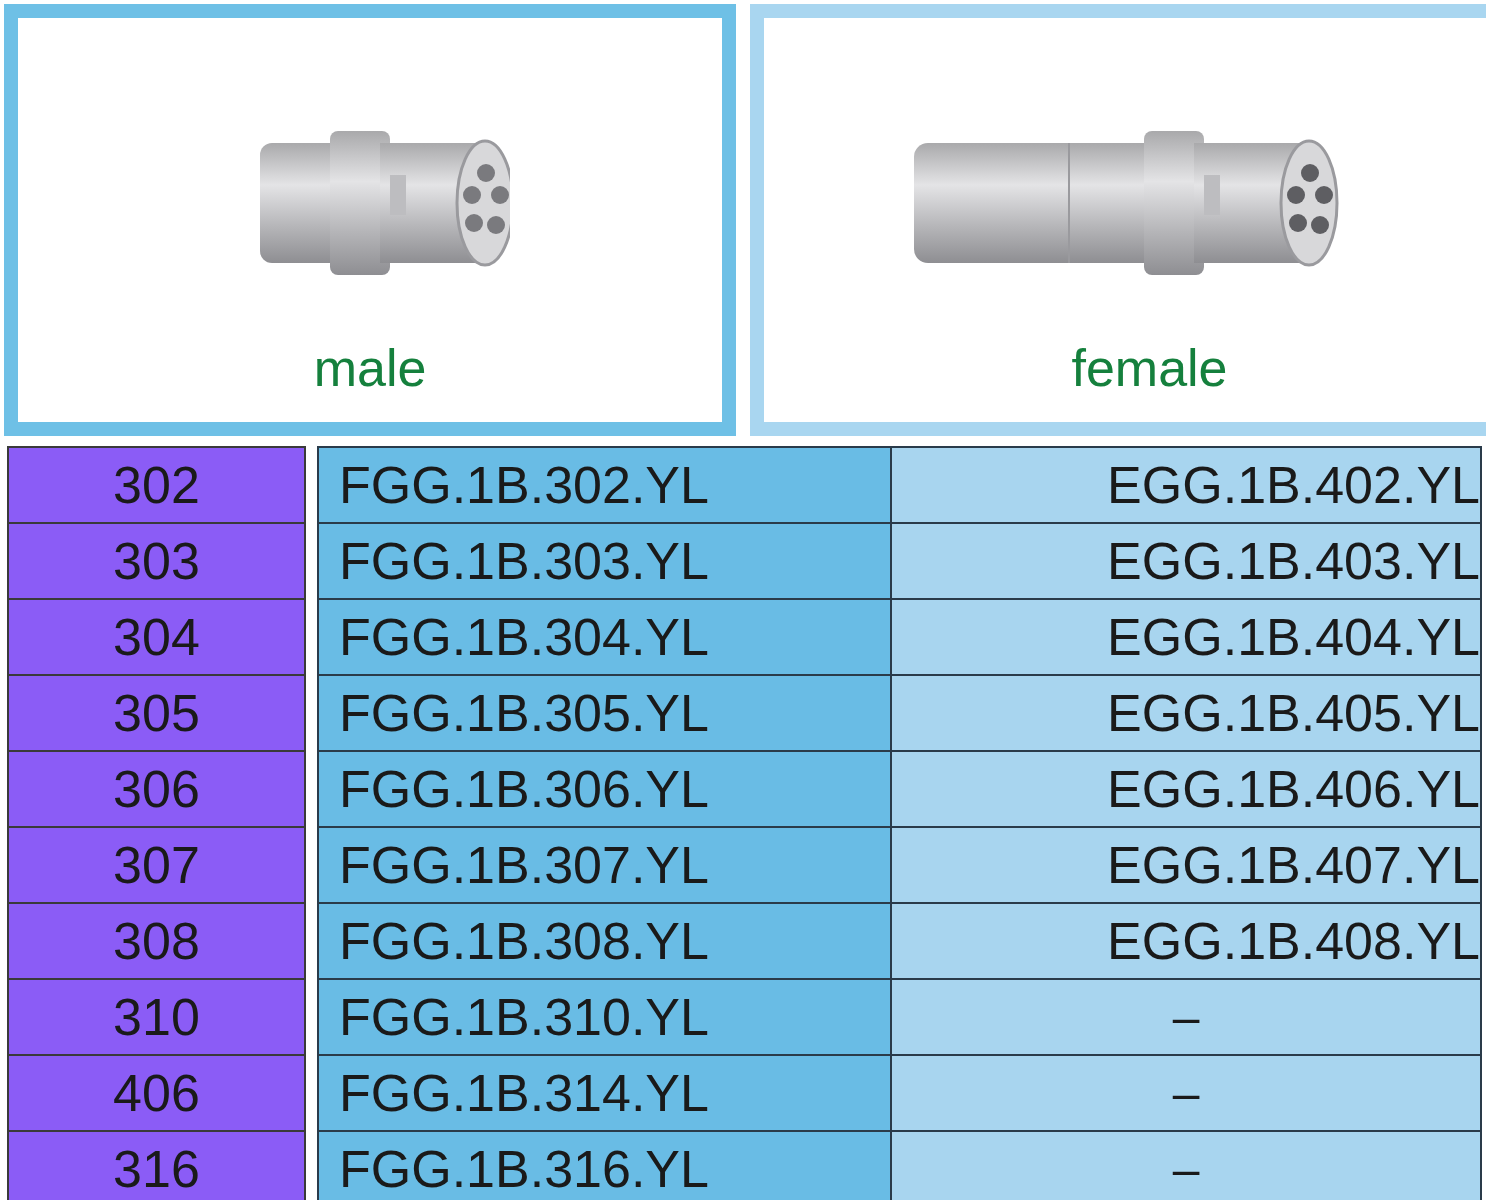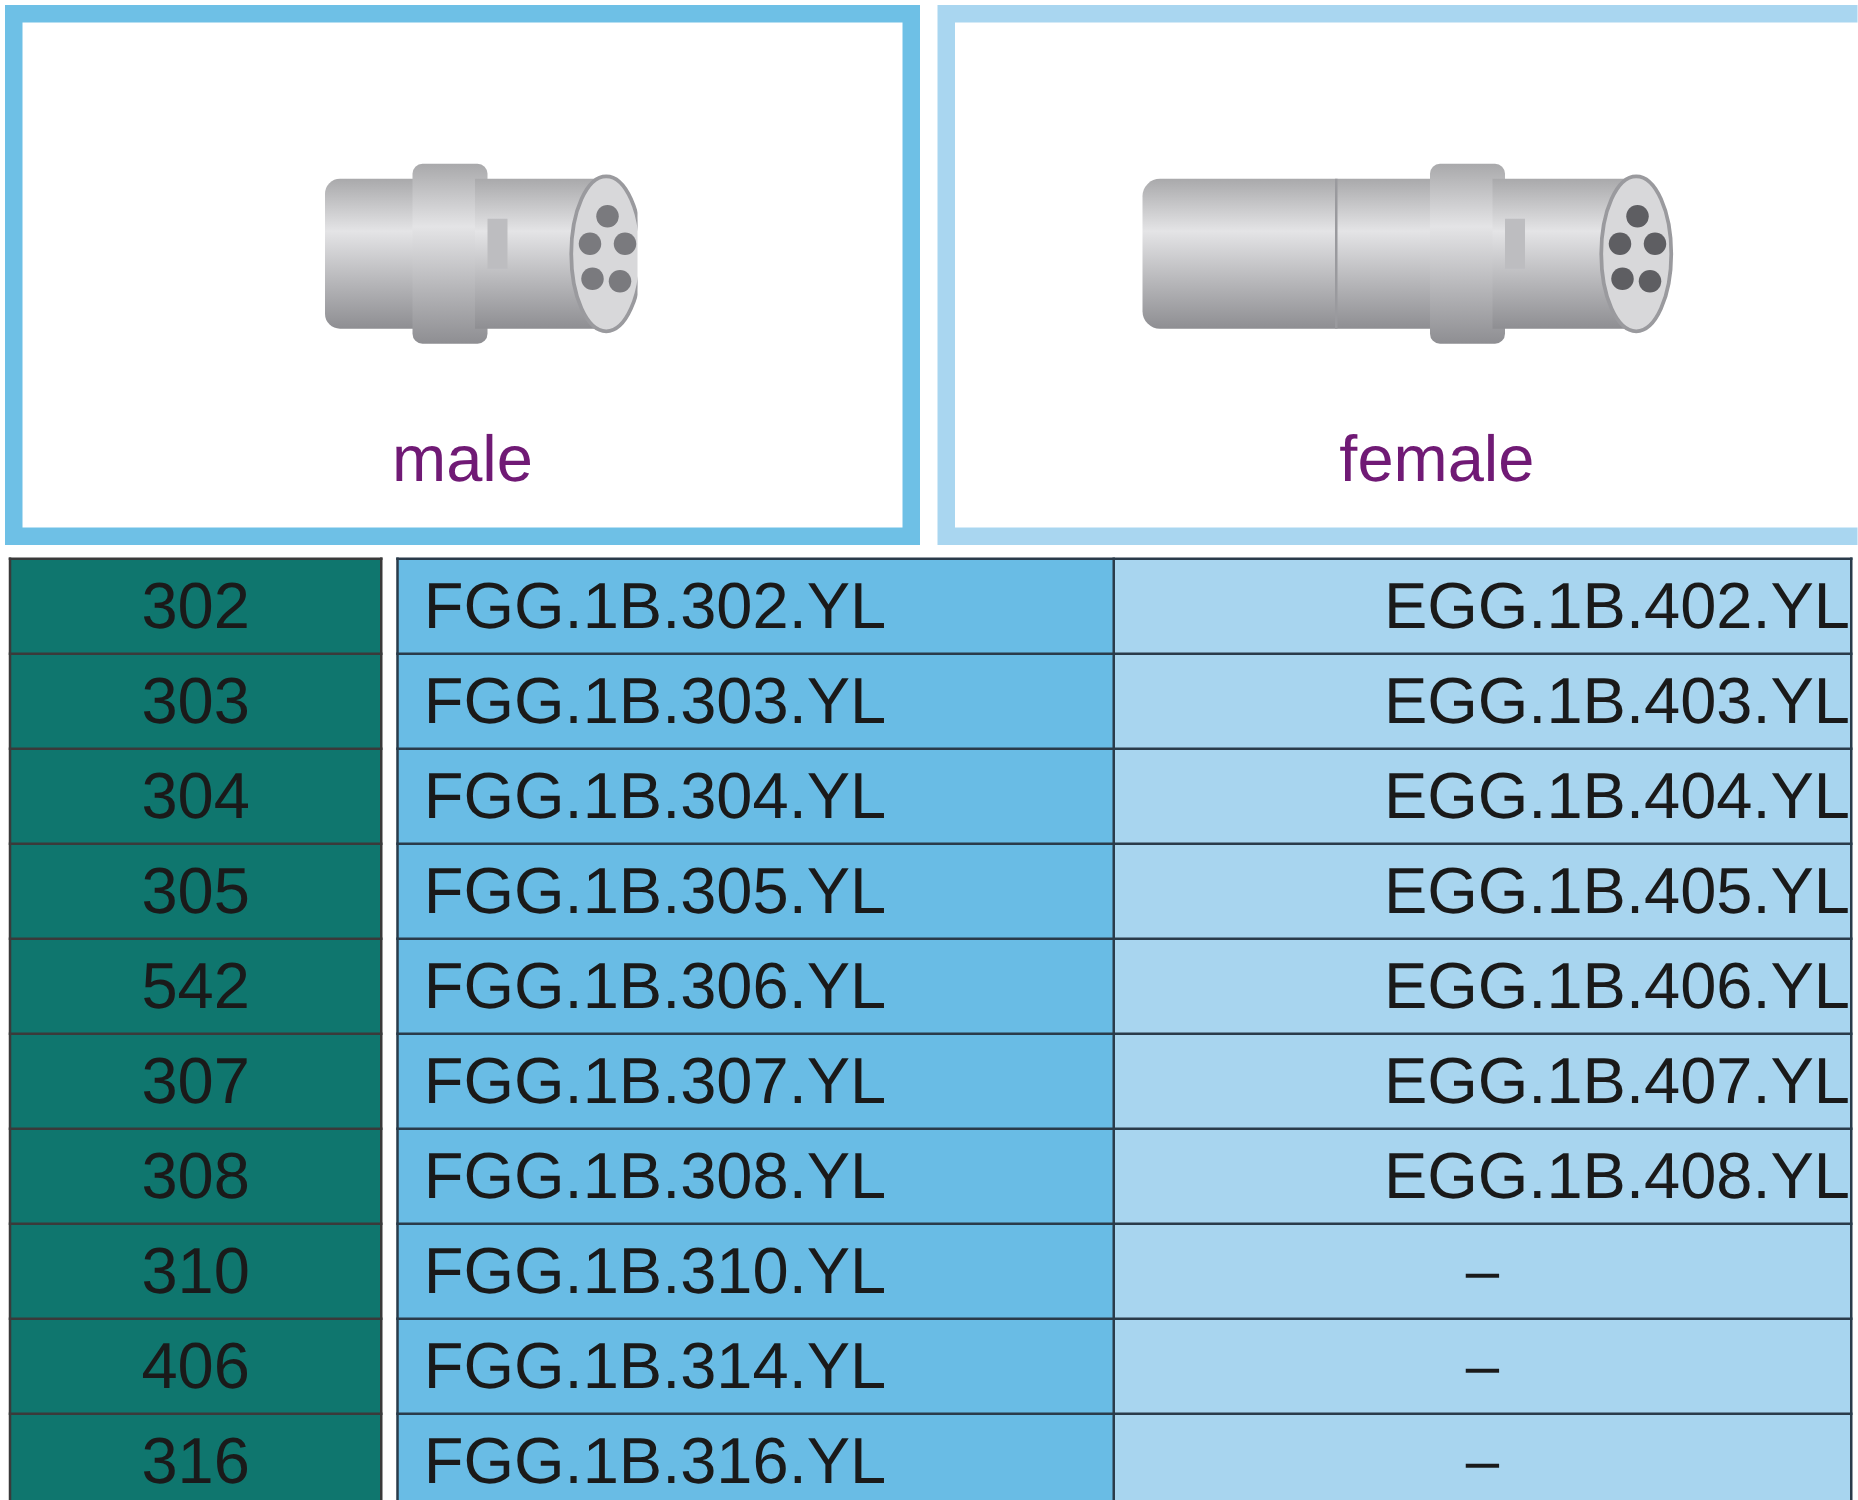--- a/index.html
+++ b/index.html
@@ -3,26 +3,26 @@
 <meta charset="utf-8">
 <style>
   html, body { margin: 0; padding: 0; background: #ffffff; }
   body { width: 1486px; height: 1200px; position: relative; overflow: hidden;
          font-family: "Liberation Sans", sans-serif; color: #1a1a1a; }
 
   .panel { position: absolute; top: 4px; height: 432px; box-sizing: border-box; background: #fff; }
   .panel-male { left: 4px; width: 732px; border: 14px solid #6ec0e6; }
   .panel-female { left: 750px; width: 799px; border: 14px solid #a9d6f0; }
   .panel-label { position: absolute; left: 0; right: 0; bottom: 24px; text-align: center;
-                 font-size: 52px; letter-spacing: 0px; color: #701a75; }
+                 font-size: 52px; letter-spacing: 0px; color: #15803d; }
   .connector { position: absolute; top: 95px; }
 
   .index-table { position: absolute; left: 7px; top: 446px; width: 299px; border-collapse: collapse; }
   .index-table td { height: 74px; border: 2px solid #3a3a3a; text-align: center; font-size: 52px;
-                    padding: 0; background: #0f766e; }
+                    padding: 0; background: #8b5cf6; }
 
   .parts-table { position: absolute; left: 317px; top: 446px; width: 1165px; border-collapse: collapse; }
   .parts-table td { height: 74px; border: 2px solid #2a3b4a; font-size: 52px; padding: 0 0 0 20px; }
   .parts-table td.male { background: #69bce5; width: 551px; }
   .parts-table td.female { background: #a8d5ef; text-align: right; }
   .parts-table td.dash { text-align: center; padding: 0 0 0 0; font-size: 48px; }
 </style>
 </head>
 <body>
 
@@ -83,21 +83,21 @@
       <tr>
         <td>303</td>
       </tr>
       <tr>
         <td>304</td>
       </tr>
       <tr>
         <td>305</td>
       </tr>
       <tr>
-        <td>542</td>
+        <td>306</td>
       </tr>
       <tr>
         <td>307</td>
       </tr>
       <tr>
         <td>308</td>
       </tr>
       <tr>
         <td>310</td>
       </tr>

